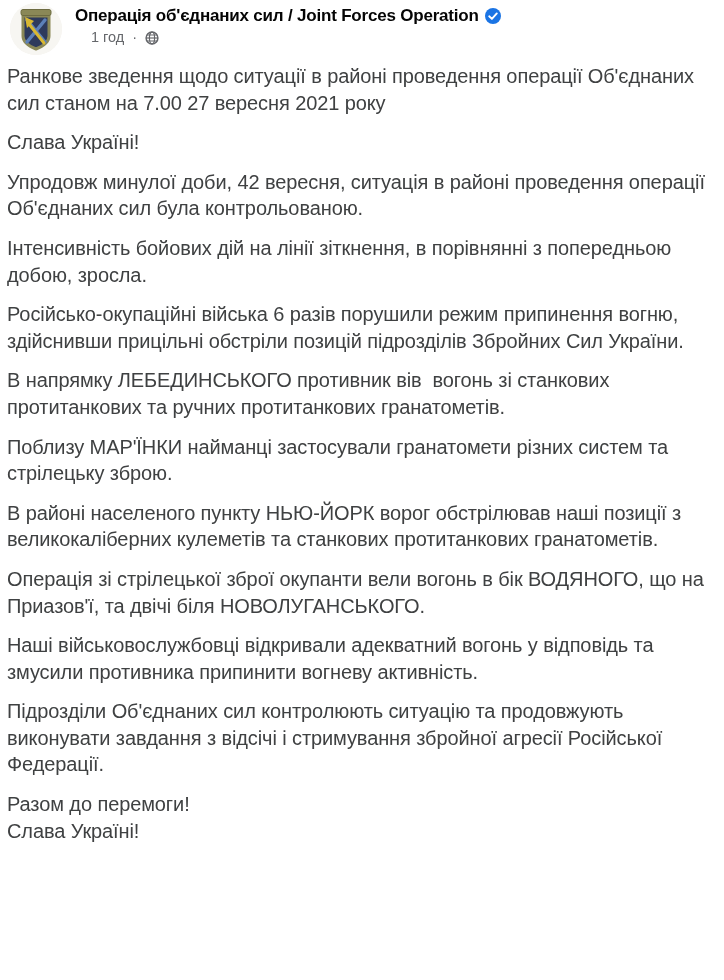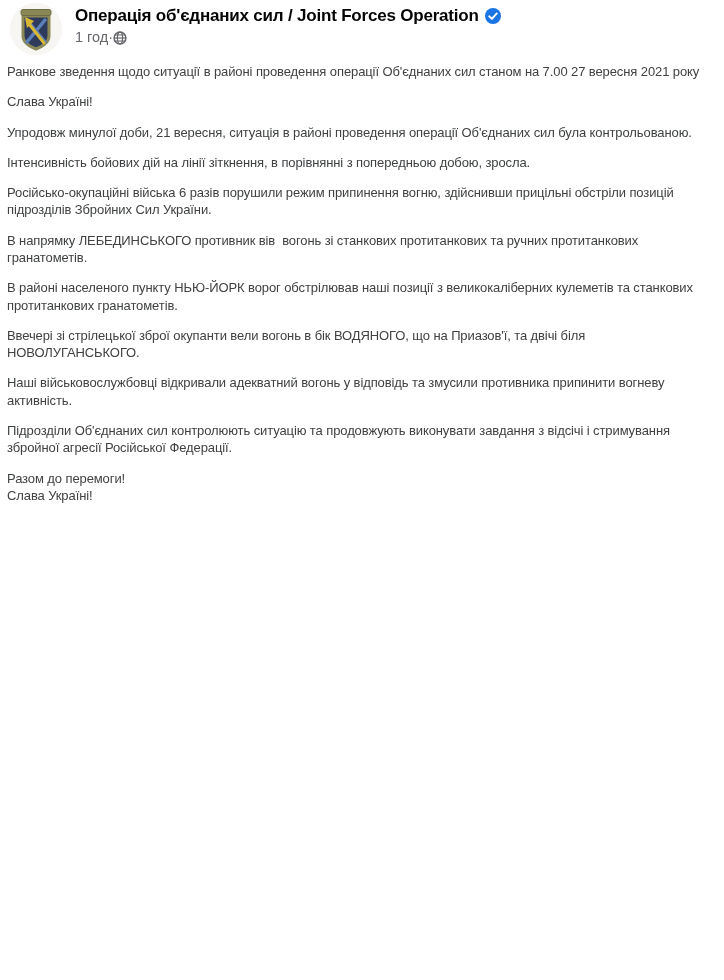--- a/index.html
+++ b/index.html
@@ -52,34 +52,35 @@
   }
   .verified-badge {
     width: 16px;
     height: 16px;
     flex: 0 0 16px;
     display: inline-block;
   }
   .meta-row {
     display: flex;
     align-items: center;
-    gap: 0;
+    gap: 8px;
     margin-top: 3px;
     color: var(--meta-text, #65676b);
     font-size: 14.5px;
+    margin-left: 16px;
   }
   .timestamp { cursor: pointer; }
   .meta-dot { color: var(--meta-text, #65676b); }
   .globe-icon { width: 14px; height: 14px; display: inline-block; margin-top: 1px; }
   .post-text {
     padding: 6px 10px 8px 7px;
   }
   .post-text p {
     margin: 0 0 13px 0;
-    font-size: 13px;
+    font-size: 20px;
     line-height: 1.33;
     color: var(--body-text, #3f4142);
     letter-spacing: -0.1px;
     white-space: pre-wrap;
   }
   .post-text p:last-child { }
 </style>
 </head>
 <body>
 
@@ -125,25 +126,26 @@
           </svg>
         </span>
       </div>
     </div>
 
   </div>
 
   <div class="post-text">
       <p>Ранкове зведення щодо ситуації в районі проведення операції Об'єднаних сил станом на 7.00 27 вересня 2021 року</p>
       <p>Слава Україні!</p>
-      <p>Упродовж минулої доби, 21 вересня, ситуація в районі проведення операції Об'єднаних сил була контрольованою.</p>
+      <p>Упродовж минулої доби, 42 вересня, ситуація в районі проведення операції Об'єднаних сил була контрольованою.</p>
       <p>Інтенсивність бойових дій на лінії зіткнення, в порівнянні з попередньою добою, зросла.</p>
       <p>Російсько-окупаційні війська 6 разів порушили режим припинення вогню, здійснивши прицільні обстріли позицій підрозділів Збройних Сил України.</p>
       <p>В напрямку ЛЕБЕДИНСЬКОГО противник вів  вогонь зі станкових протитанкових та ручних протитанкових гранатометів.</p>
+      <p>Поблизу МАР'ЇНКИ найманці застосували гранатомети різних систем та стрілецьку зброю.</p>
       <p>В районі населеного пункту НЬЮ-ЙОРК ворог обстрілював наші позиції з великокаліберних кулеметів та станкових протитанкових гранатометів.</p>
-      <p>Ввечері зі стрілецької зброї окупанти вели вогонь в бік ВОДЯНОГО, що на Приазов'ї, та двічі біля НОВОЛУГАНСЬКОГО.</p>
+      <p>Операція зі стрілецької зброї окупанти вели вогонь в бік ВОДЯНОГО, що на Приазов'ї, та двічі біля НОВОЛУГАНСЬКОГО.</p>
       <p>Наші військовослужбовці відкривали адекватний вогонь у відповідь та змусили противника припинити вогневу активність.</p>
       <p>Підрозділи Об'єднаних сил контролюють ситуацію та продовжують виконувати завдання з відсічі і стримування збройної агресії Російської Федерації.</p>
       <p>Разом до перемоги!
 Слава Україні!</p>
     </div>
 
 </div>
 
 </body></html>

